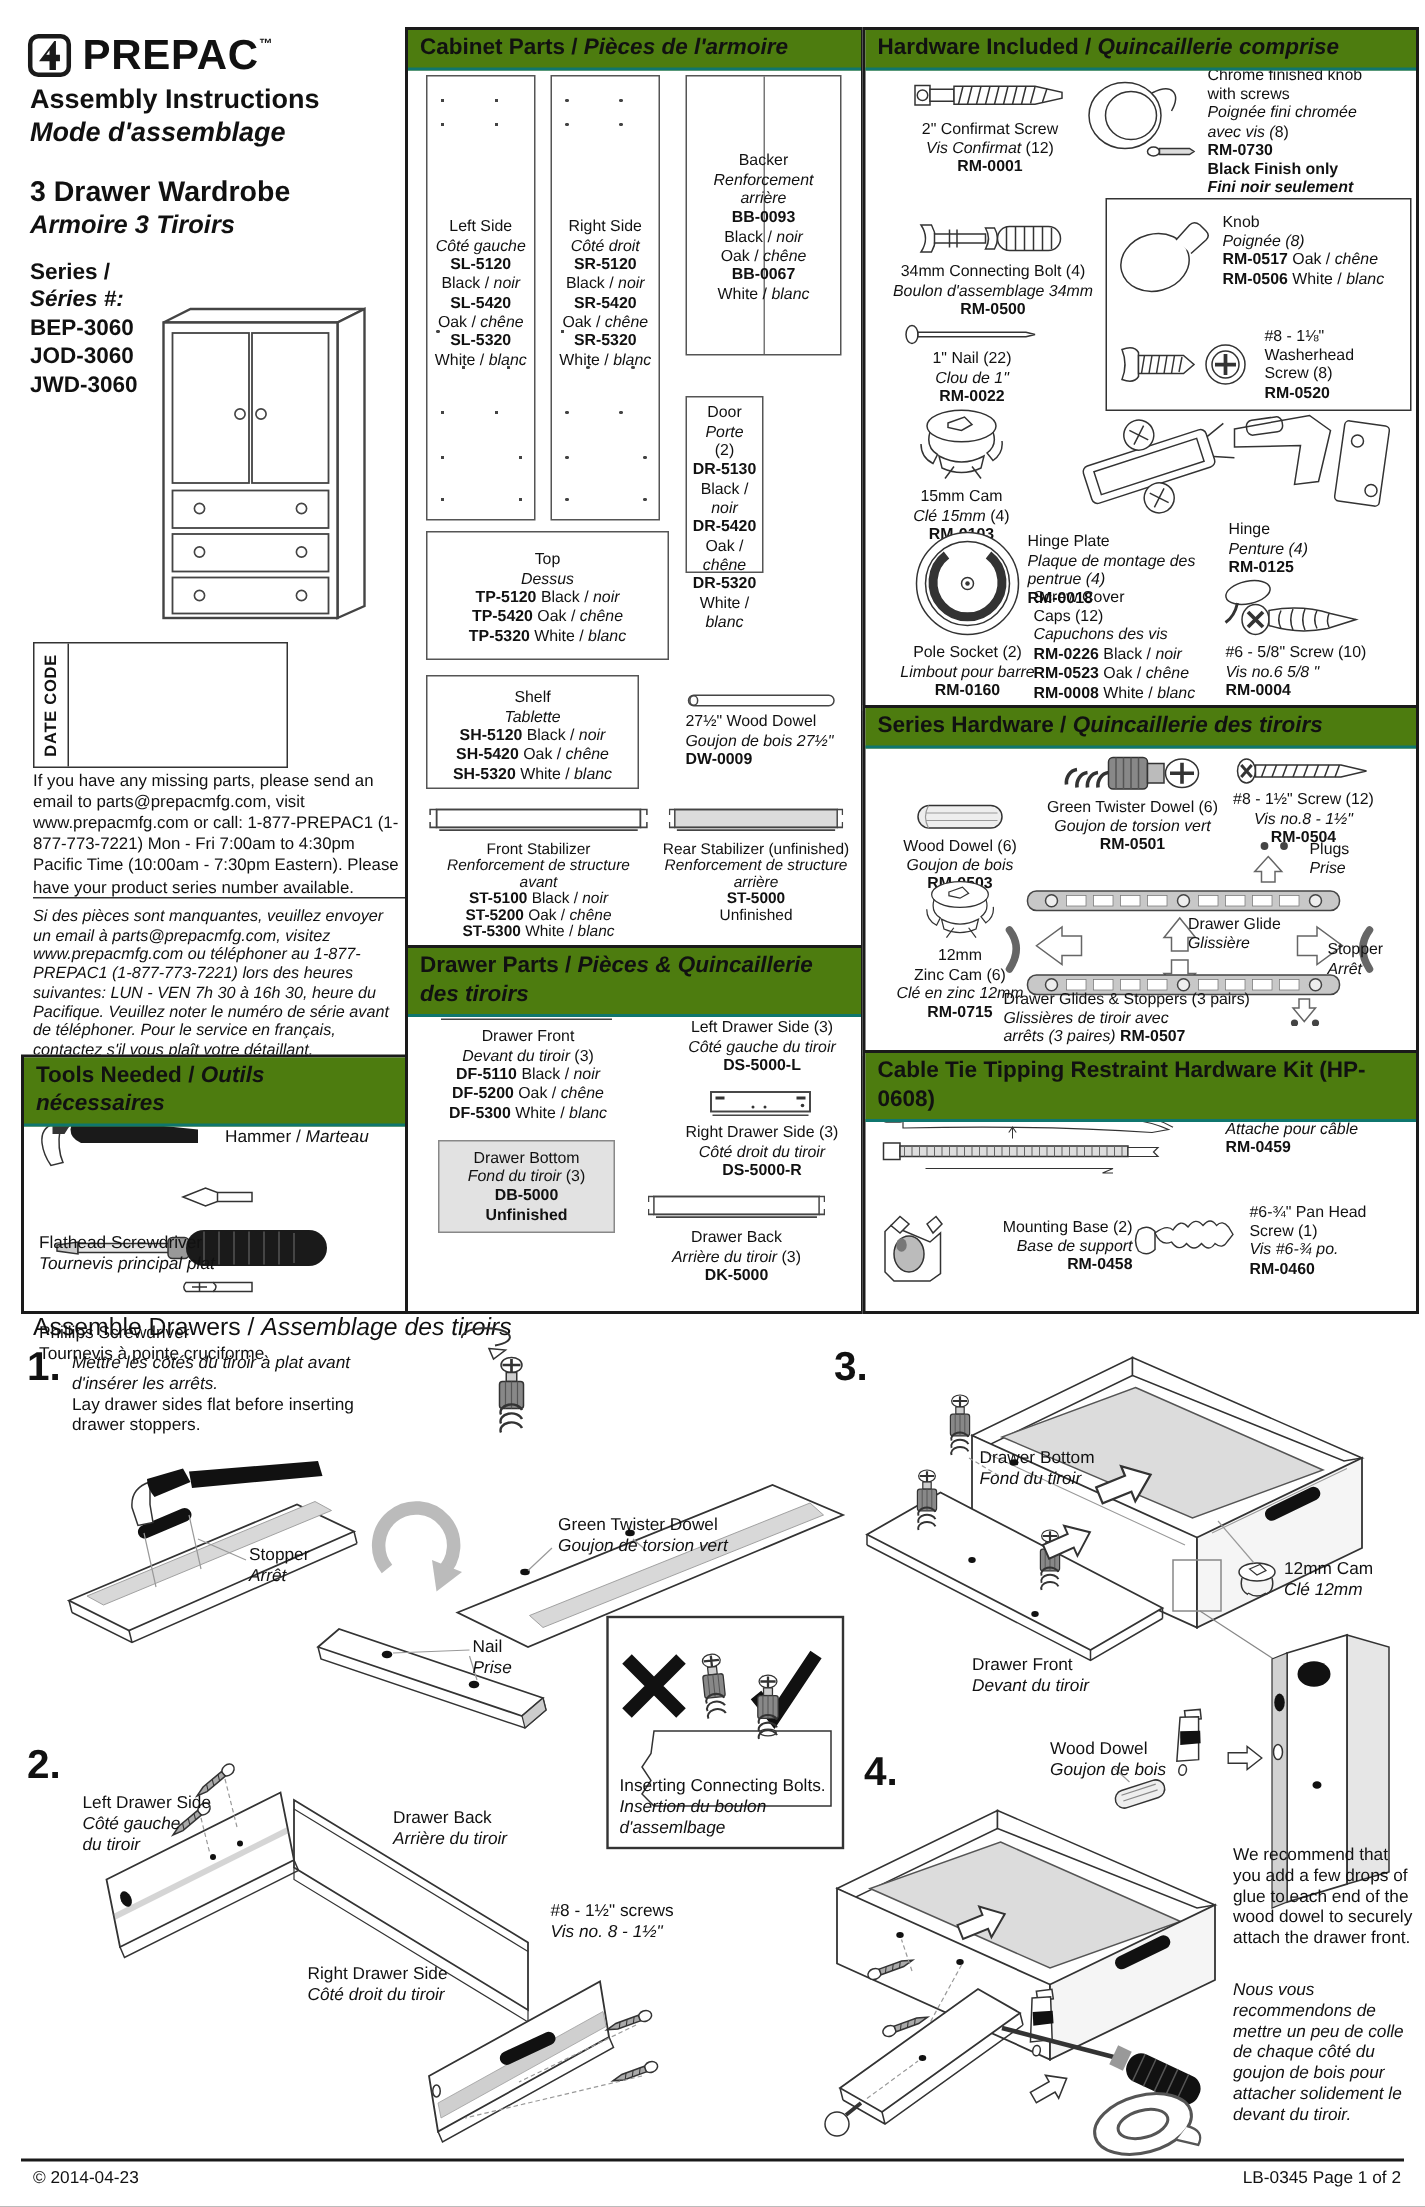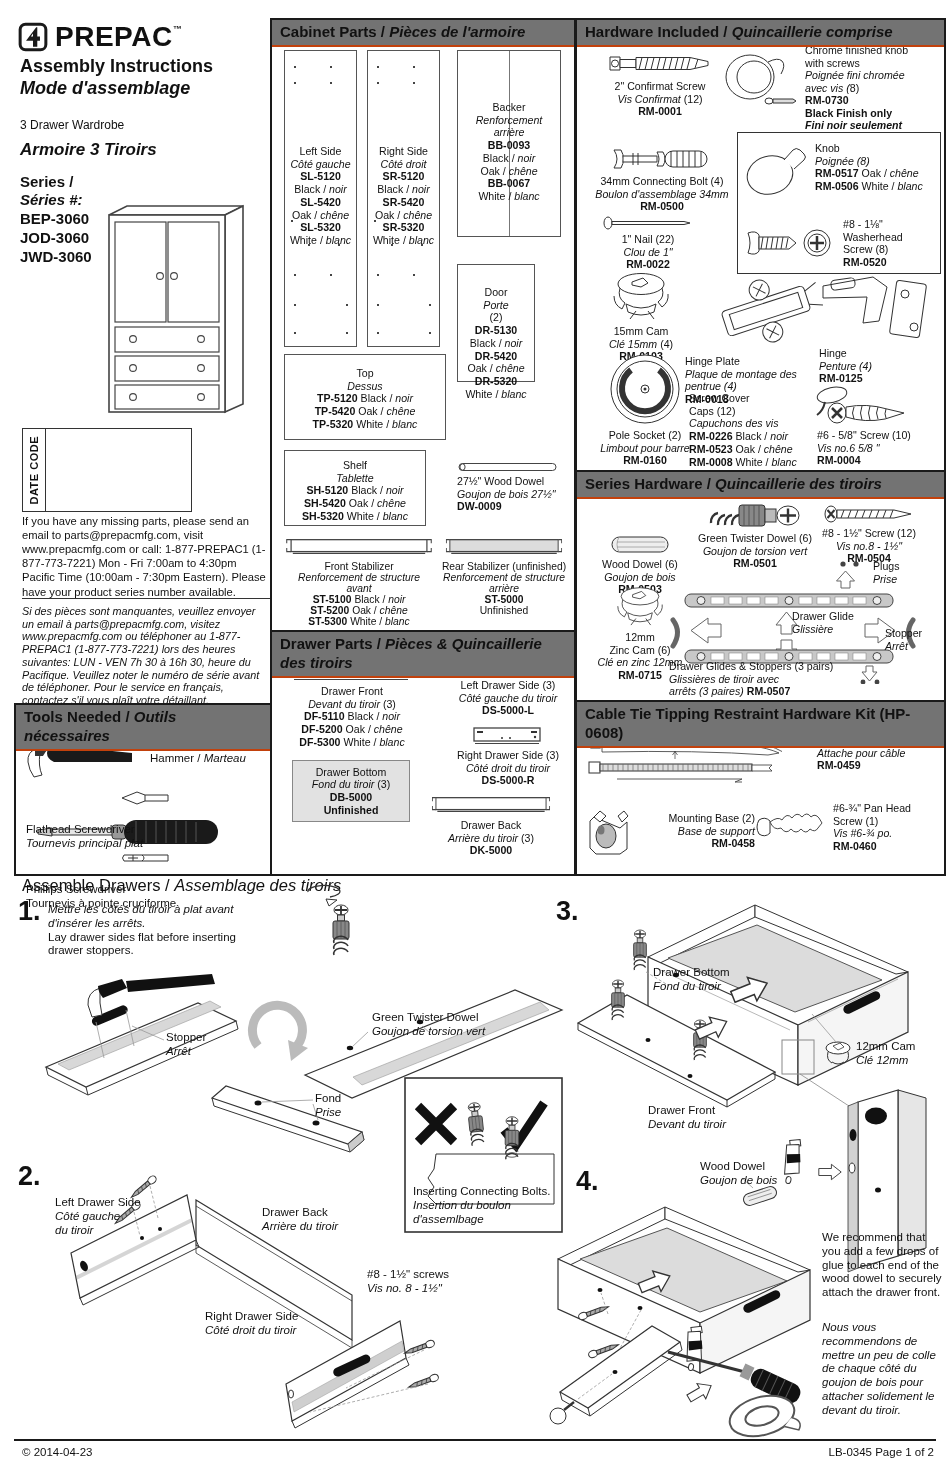--- a/index.html
+++ b/index.html
@@ -4,21 +4,21 @@
 <style>
   html,body{margin:0;padding:0;background:#888}
   .page{position:relative;width:950px;height:1471px;background:#fff;overflow:hidden;
         font-family:"Liberation Sans","DejaVu Sans",sans-serif;color:#111}
   .s-r{font-style:normal;font-weight:400}
   .s-i{font-style:italic;font-weight:400}
   .s-b{font-weight:700}
   .s-bi{font-weight:700;font-style:italic}
   
   .box{position:absolute;border:2px solid #1a1a1a;background:#fff}
-  .btitle{position:relative;z-index:3;background:#737373;border-bottom:2px solid #c2410c;
+  .btitle{position:relative;z-index:3;background:#4d7c0f;border-bottom:2px solid #0f766e;
           font-size:15px;font-weight:700;padding:3px 8px;line-height:1.25}
   .bbody{position:absolute;left:0;top:0;right:0;bottom:0;z-index:1}
   
   .part{position:absolute;display:flex;flex-direction:column;align-items:center;gap:3px;
         font-size:10.6px;line-height:1.2;text-align:center;color:#111;z-index:2}
   .part .plbl{width:100%}
   .picon{display:block}
   .picon svg{width:100%;height:100%;display:block}
   
   [data-name="part-left-side"],[data-name="part-right-side"]{width:73px;height:297px;border:1.5px solid #555;
@@ -34,22 +34,22 @@
      radial-gradient(#444 40%,transparent 46%) 44px 222px/4px 4px no-repeat,
      radial-gradient(#444 40%,transparent 46%) 8px 252px/4px 4px no-repeat,
      radial-gradient(#444 40%,transparent 46%) 60px 252px/4px 4px no-repeat,
      radial-gradient(#444 40%,transparent 46%) 8px 280px/4px 4px no-repeat,
      radial-gradient(#444 40%,transparent 46%) 60px 280px/4px 4px no-repeat}
   [data-name="part-left-side"]{left:12px;top:30px}
   [data-name="part-right-side"]{left:95px;top:30px}
   [data-name="part-backer"]{left:185px;top:30px;width:104px;height:187px;border:1.5px solid #555;
      padding-top:50px;box-sizing:border-box;
      background:linear-gradient(#777,#777) 50% 0/1px 100% no-repeat}
-  [data-name="part-door"]{left:185px;top:244px;width:78px;height:118px;border:1.5px solid #555;
-     padding-top:21px;box-sizing:border-box}
+  [data-name="part-door"]{left:185px;top:244px;width:52px;height:118px;border:1.5px solid #555;
+     padding-top:4px;box-sizing:border-box}
   [data-name="part-top-panel"]{left:12px;top:334px;width:162px;height:86px;border:1.5px solid #555;
      padding-top:12px;box-sizing:border-box}
   [data-name="part-shelf"]{left:12px;top:430px;width:142px;height:76px;border:1.5px solid #555;
      padding-top:8px;box-sizing:border-box}
   [data-name="part-wood-dowel-27"]{left:185px;top:442px;width:110px;align-items:flex-start;text-align:left}
   .i-dowel-long{width:102px;height:10px}
   [data-name="part-front-stabilizer"]{left:12px;top:516px;width:150px;font-size:10.3px;line-height:1.07}
   [data-name="part-rear-stabilizer"]{left:158px;top:516px;width:148px;font-size:10.3px;line-height:1.07}
   .i-bar,.i-bar-gray{width:148px;height:22px}
   [data-name="part-rear-stabilizer"] .i-bar-gray{width:118px}
@@ -119,21 +119,21 @@
   .screwdriver-deco{position:absolute;left:18px;top:112px;width:190px;height:30px}
   [data-name="part-phillips"]{left:10px;top:144px;width:238px;align-items:center;text-align:left;gap:16px;font-size:11.5px}
   .i-tip-phil{width:52px;height:18px;flex:none}
   
   .logo-row{position:absolute;left:18px;top:22px;display:flex;align-items:center;gap:7px}
   .logo-mark{width:30px;height:30px}
   .logo-text{font-size:28px;font-weight:800;letter-spacing:.5px;line-height:1}
   .logo-tm{font-size:9px;font-weight:700;vertical-align:14px}
   .h-en{position:absolute;left:20px;font-size:18px;font-weight:700;line-height:1.15}
   .h-fr{position:absolute;left:20px;font-size:18px;font-weight:700;font-style:italic;line-height:1.15}
-  .p-en{position:absolute;left:20px;font-size:12px;font-weight:400}
+  .p-en{position:absolute;left:20px;font-size:19px;font-weight:700}
   .p-fr{position:absolute;left:20px;font-size:17px;font-weight:700;font-style:italic}
   .ser{position:absolute;left:20px;font-size:15px;font-weight:700;line-height:1.3}
   .ser-fr{font-style:italic}
   .wardrobe{position:absolute;left:105px;top:196px;width:155px;height:235px}
   .datecode{position:absolute;left:22px;top:428px;width:168px;height:82px;border:1.6px solid #333;display:flex}
   .dc-side{width:22px;border-right:1.6px solid #333;display:flex;align-items:center;justify-content:center}
   .dc-side span{writing-mode:vertical-rl;transform:rotate(180deg);font-weight:700;font-size:11px;letter-spacing:.5px}
   .contact-en{position:absolute;left:22px;top:514px;width:247px;font-size:11.2px;line-height:1.26}
   .contact-fr{position:absolute;left:22px;top:598px;width:248px;font-size:10.8px;line-height:1.18;font-style:italic;
               border-top:1.3px solid #333;padding-top:6px}
@@ -892,21 +892,21 @@
         </div>
       </div>
       <div class="part" data-name="part-lbl-green-twister">
         <div class="plbl" data-name="part-label">
           <div class="ln" data-name="label-line"><span class="s-r" data-name="text-seg">Green Twister Dowel</span></div>
           <div class="ln" data-name="label-line"><span class="s-i" data-name="text-seg">Goujon de torsion vert</span></div>
         </div>
       </div>
       <div class="part" data-name="part-lbl-plug">
         <div class="plbl" data-name="part-label">
-          <div class="ln" data-name="label-line"><span class="s-r" data-name="text-seg">Fond</span></div>
+          <div class="ln" data-name="label-line"><span class="s-r" data-name="text-seg">Nail</span></div>
           <div class="ln" data-name="label-line"><span class="s-i" data-name="text-seg">Prise</span></div>
         </div>
       </div>
       <div class="part" data-name="part-lbl-inset">
         <div class="plbl" data-name="part-label">
           <div class="ln" data-name="label-line"><span class="s-r" data-name="text-seg">Inserting Connecting Bolts.</span></div>
           <div class="ln" data-name="label-line"><span class="s-i" data-name="text-seg">Insertion du boulon</span></div>
           <div class="ln" data-name="label-line"><span class="s-i" data-name="text-seg">d'assemlbage</span></div>
         </div>
       </div>

